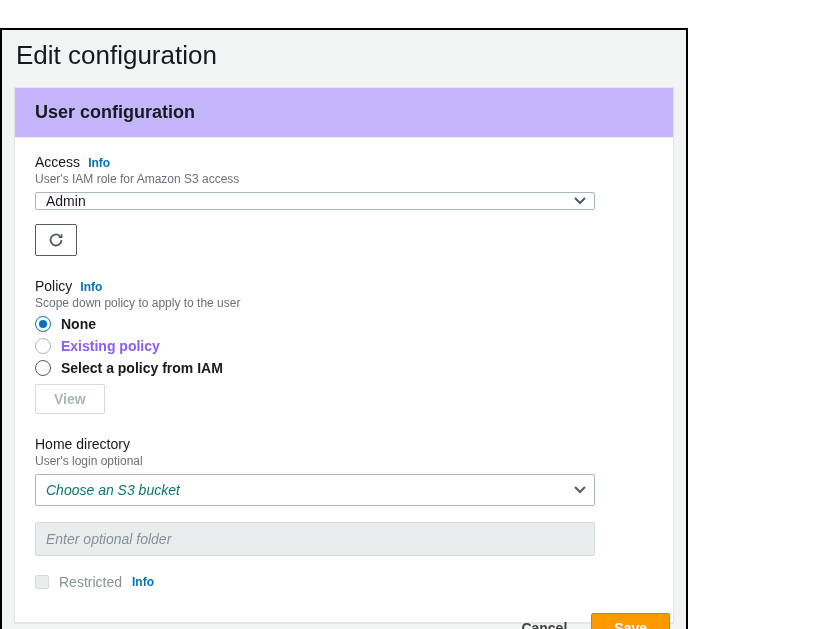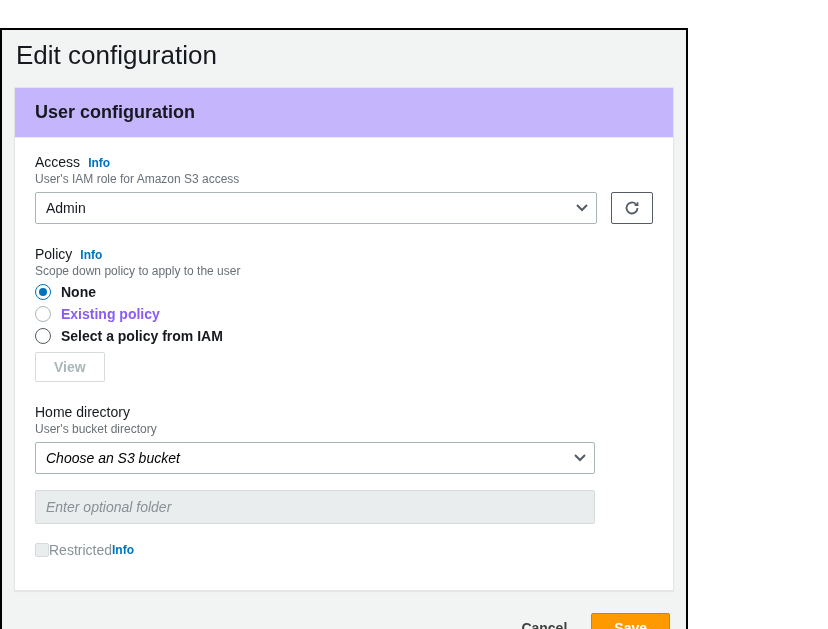--- a/index.html
+++ b/index.html
@@ -59,35 +59,35 @@
     font-size: 12px;
     font-weight: 700;
     color: #0073bb;
     cursor: pointer;
   }
   .field-desc {
     font-size: 12px;
     color: #687078;
     margin: 0 0 6px 0;
   }
-  .row { display: flex; align-items: stretch; gap: 14px; }
+  .row { display: flex; align-items: stretch; gap: 14px; flex-direction: column; }
   .select {
     position: relative;
     border: 1px solid #aab7b8;
     border-radius: 2px;
     background: #fff;
     height: 32px;
     display: flex;
     align-items: center;
     padding: 0 30px 0 10px;
     flex: 1;
     cursor: pointer;
   }
   .select .value { color: #16191f; }
-  .select.placeholder .value { color: #000000; font-style: italic; }
+  .select.placeholder .value { color: #0f766e; font-style: italic; }
   .select .caret {
     position: absolute;
     right: 8px;
     top: 50%;
     transform: translateY(-50%);
   }
   .icon-btn {
     width: 42px;
     height: 32px;
     border: 1px solid #545b64;
@@ -124,21 +124,21 @@
     border:1px solid #545b64; background:#fff; color:#545b64;
     border-radius:2px; padding:6px 18px; font-weight:700; cursor:pointer;
     font-size:14px;
   }
   .btn.disabled { border-color:#d5dbdb; color:#aab7b8; cursor:default; }
   .input-disabled {
     border:1px solid #d5dbdb; background:#eaeded; color:#879196;
     height:34px; display:flex; align-items:center; padding:0 10px;
     font-style: italic; border-radius:2px;
   }
-  .chk-row { display:flex; align-items:center; gap:0; margin-top:18px; }
+  .chk-row { display:flex; align-items:center; gap:10px; margin-top:18px; }
   .chk {
     width:14px; height:14px; border:1px solid #d5dbdb; background:#eaeded;
     border-radius:2px;
   }
   .chk-label.disabled { color:#879196; }
   .footer {
     position:absolute; bottom:12px; right:16px;
     display:flex; align-items:center; gap:10px;
   }
   .link-btn {
@@ -214,21 +214,21 @@
         </div>
         <div style="margin-top:8px">
           <span class="btn disabled">View</span>
         </div>
       </div>
 
       <div class="section-gap">
         <div class="field-label-row">
           <span class="field-label">Home directory</span>
         </div>
-        <p class="field-desc">User's bucket directory</p>
+        <p class="field-desc">User's login optional</p>
 
         <div class="select placeholder w560">
           <span class="value">Choose an S3 bucket</span>
           <span class="caret">
             <svg width="12" height="8" viewBox="0 0 12 8">
                 <path d="M1 1l5 5 5-5" fill="none" stroke="#545b64" stroke-width="2"></path>
               </svg>
           </span>
         </div>
 

